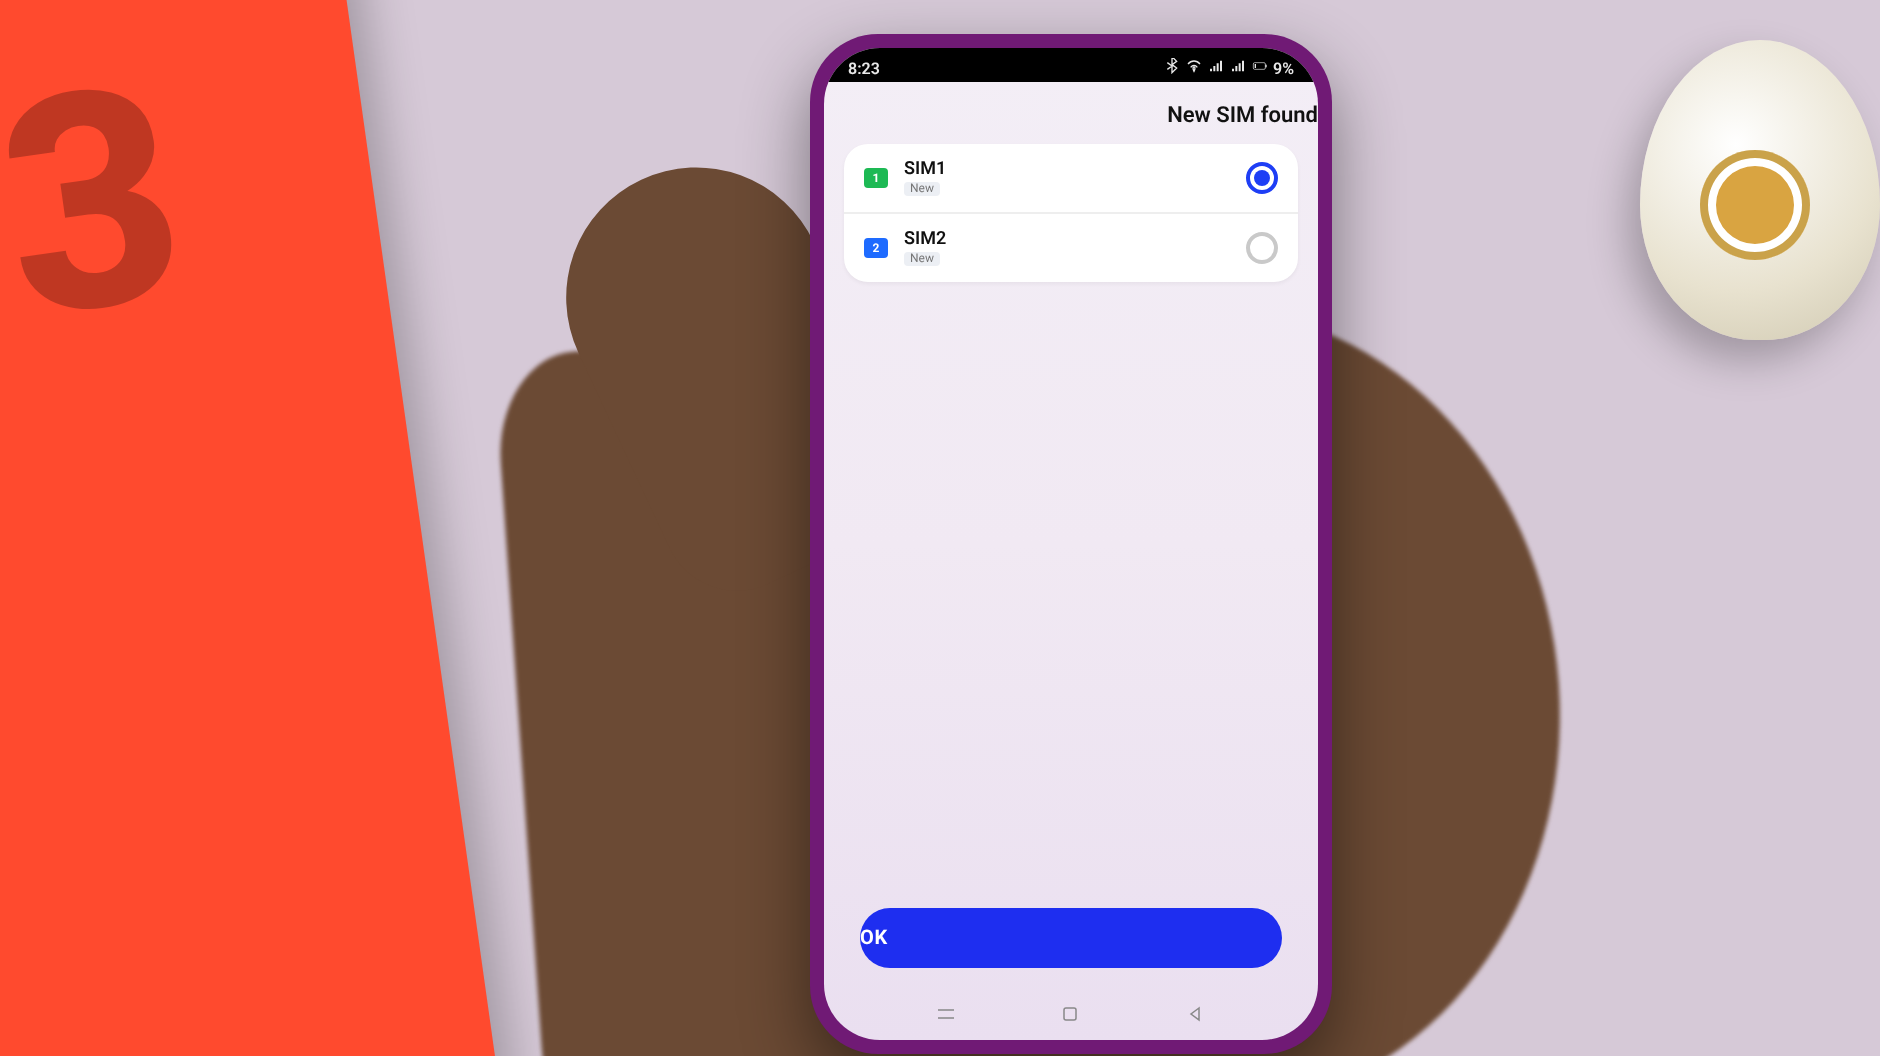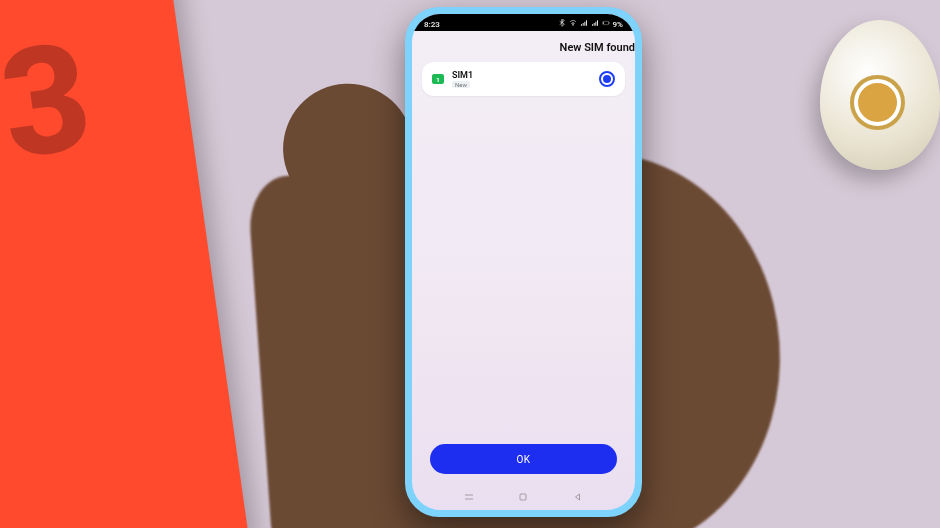--- a/index.html
+++ b/index.html
@@ -7,41 +7,41 @@
   
   .box{position:absolute;left:-40px;top:-20px;width:250px;height:580px;background:#ff4a2e;transform:rotate(-8deg);box-shadow:8px 8px 24px rgba(0,0,0,.25);}
   .box-num{position:absolute;left:-10px;top:30px;font-size:150px;font-weight:800;color:rgba(0,0,0,.25);letter-spacing:-10px;}
   
   .egg{position:absolute;right:0;top:20px;width:120px;height:150px;background:radial-gradient(circle at 40% 35%,#fff,#e8e2cf 60%,#cfc8b0);border-radius:50% 50% 48% 48% / 55% 55% 45% 45%;box-shadow:-6px 10px 20px rgba(0,0,0,.25);}
   .egg-face{position:absolute;left:30px;top:55px;width:55px;height:55px;border-radius:50%;background:#d9a441;box-shadow:inset 0 0 0 4px #caa24a, inset 0 0 0 8px #fff;}
   
   .hand{position:absolute;left:260px;top:160px;width:520px;height:400px;background:#6b4a34;border-radius:60px 260px 260px 60px / 80px 300px 300px 80px;filter:blur(1px);transform:rotate(-4deg);}
   .thumb{position:absolute;left:300px;top:80px;width:130px;height:210px;background:#6b4a34;border-radius:70px 70px 40px 40px;transform:rotate(-25deg);}
   
-  .phone{position:absolute;left:405px;top:7px;width:237px;height:510px;background:#7dd3fc;border-radius:34px;box-shadow:0 14px 34px rgba(0,0,0,.45);}
+  .phone{position:absolute;left:405px;top:17px;width:261px;height:510px;background:#701a75;border-radius:34px;box-shadow:0 14px 34px rgba(0,0,0,.45);}
   .screen{position:absolute;left:7px;top:7px;right:7px;bottom:7px;border-radius:28px;background:linear-gradient(180deg,#f3eef6 0%,#f1e9f3 50%,#eadff0 100%);overflow:hidden;font-size:9px;color:#1a1a1a;}
   .status{display:flex;align-items:center;justify-content:space-between;padding:5px 12px 2px;font-size:8px;font-weight:600;color:#e8e8e8;background:#000;}
   .status-right{display:flex;align-items:center;gap:3px;}
   .status-right svg{width:8px;height:8px;fill:#e8e8e8;}
   .notch{position:absolute;left:50%;top:7px;width:6px;height:6px;border-radius:50%;background:#000;transform:translateX(-50%);}
   .title{text-align:right;font-size:11px;font-weight:600;padding:10px 0 8px;color:#111;}
   .subtitle{font-size:8px;color:#555;padding:0 14px 6px;}
   .card{margin:0 10px;background:#fff;border-radius:12px;box-shadow:0 1px 2px rgba(0,0,0,.05);}
   .row{display:flex;align-items:center;padding:8px 10px;gap:8px;}
   .row+.row{border-top:1px solid #eee;}
   .sim-badge{width:12px;height:10px;border-radius:2px;color:#fff;font-size:6px;font-weight:700;display:flex;align-items:center;justify-content:center;}
   .sim-badge.g{background:#1db954;}
   .sim-badge.b{background:#1e6bff;}
   .sim-info{flex:1;display:flex;flex-direction:column;gap:1px;}
   .sim-name{font-size:9px;font-weight:600;color:#111;}
   .sim-new{font-size:6px;background:#eceff4;color:#777;border-radius:2px;padding:0 3px;width:fit-content;}
   .radio{width:12px;height:12px;border:2px solid #c9c9c9;border-radius:50%;position:relative;}
   .radio.sel{border-color:#1e3ef5;}
   .radio.sel::after{content:"";position:absolute;inset:2px;border-radius:50%;background:#1e3ef5;}
-  .ok-btn{position:absolute;left:18px;right:18px;bottom:36px;height:30px;border-radius:18px;background:#1e2ef0;color:#fff;display:flex;align-items:center;justify-content:center;font-size:10px;font-weight:400;letter-spacing:.3px;}
+  .ok-btn{position:absolute;left:18px;right:18px;bottom:36px;height:30px;border-radius:18px;background:#1e2ef0;color:#fff;display:flex;align-items:center;font-size:10px;font-weight:700;letter-spacing:.3px;}
   .navbar{position:absolute;left:0;right:0;bottom:6px;display:flex;justify-content:space-around;padding:0 30px;}
   .navbar span{width:14px;height:14px;display:flex;align-items:center;justify-content:center;color:#888;}
   .navbar svg{width:12px;height:12px;fill:none;stroke:#888;stroke-width:1.5;}
 </style>
 </head>
 <body>
 
 <div class="scene">
 
   <div class="box">
@@ -89,20 +89,28 @@
 
         <div class="row">
           <div class="sim-badge g">1</div>
           <div class="sim-info">
             <span class="sim-name">SIM1</span>
             <span class="sim-new">New</span>
           </div>
           <div class="radio sel"></div>
         </div>
 
+        <div class="row">
+          <div class="sim-badge b">2</div>
+          <div class="sim-info">
+            <span class="sim-name">SIM2</span>
+            <span class="sim-new">New</span>
+          </div>
+          <div class="radio"></div>
+        </div>
 
       </div>
 
       <div class="ok-btn">
         <span>OK</span>
       </div>
 
       <div class="navbar">
         <span>
             <svg viewBox="0 0 24 24">

